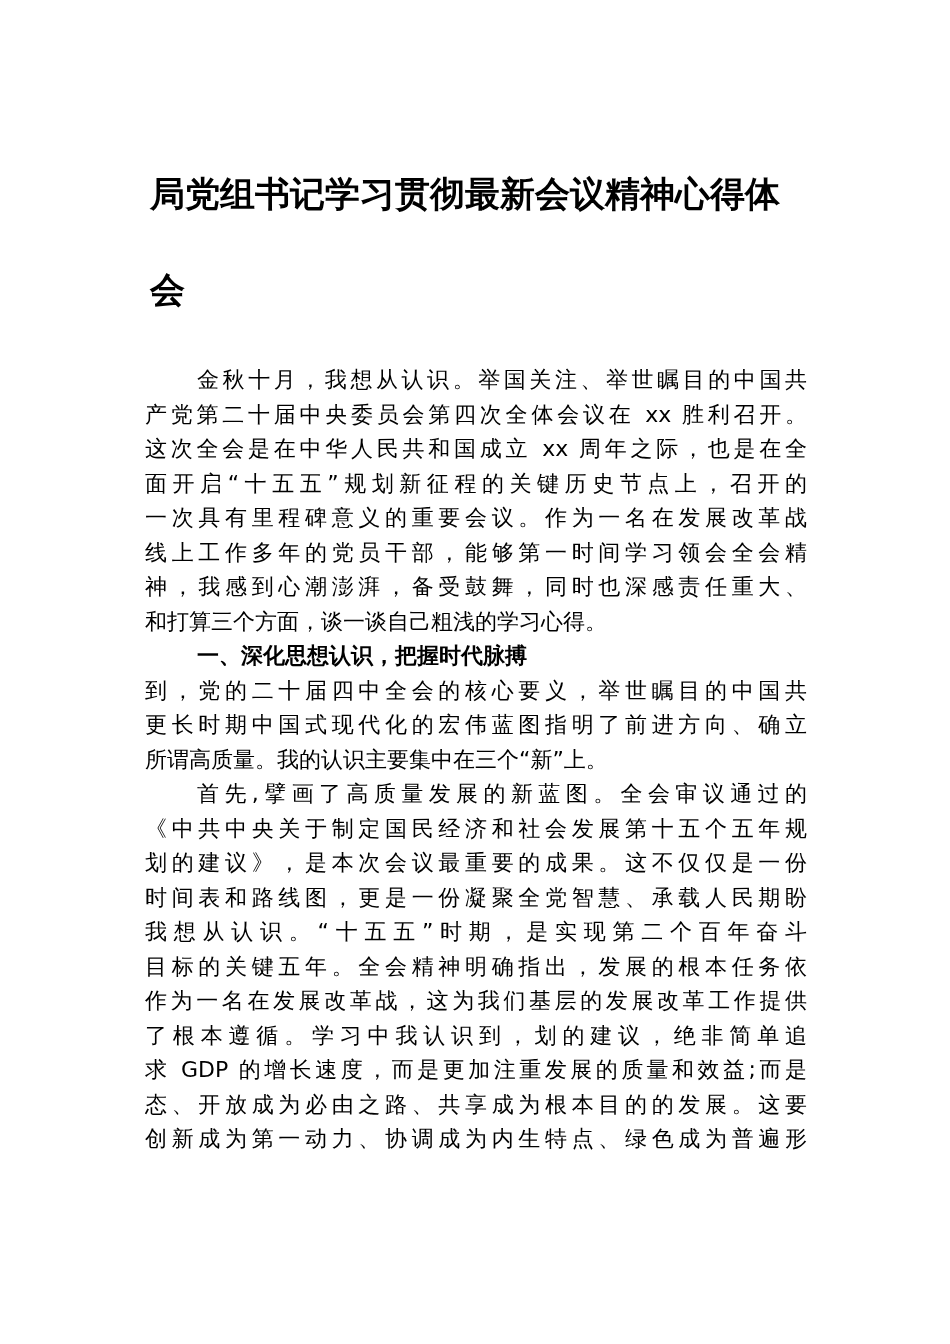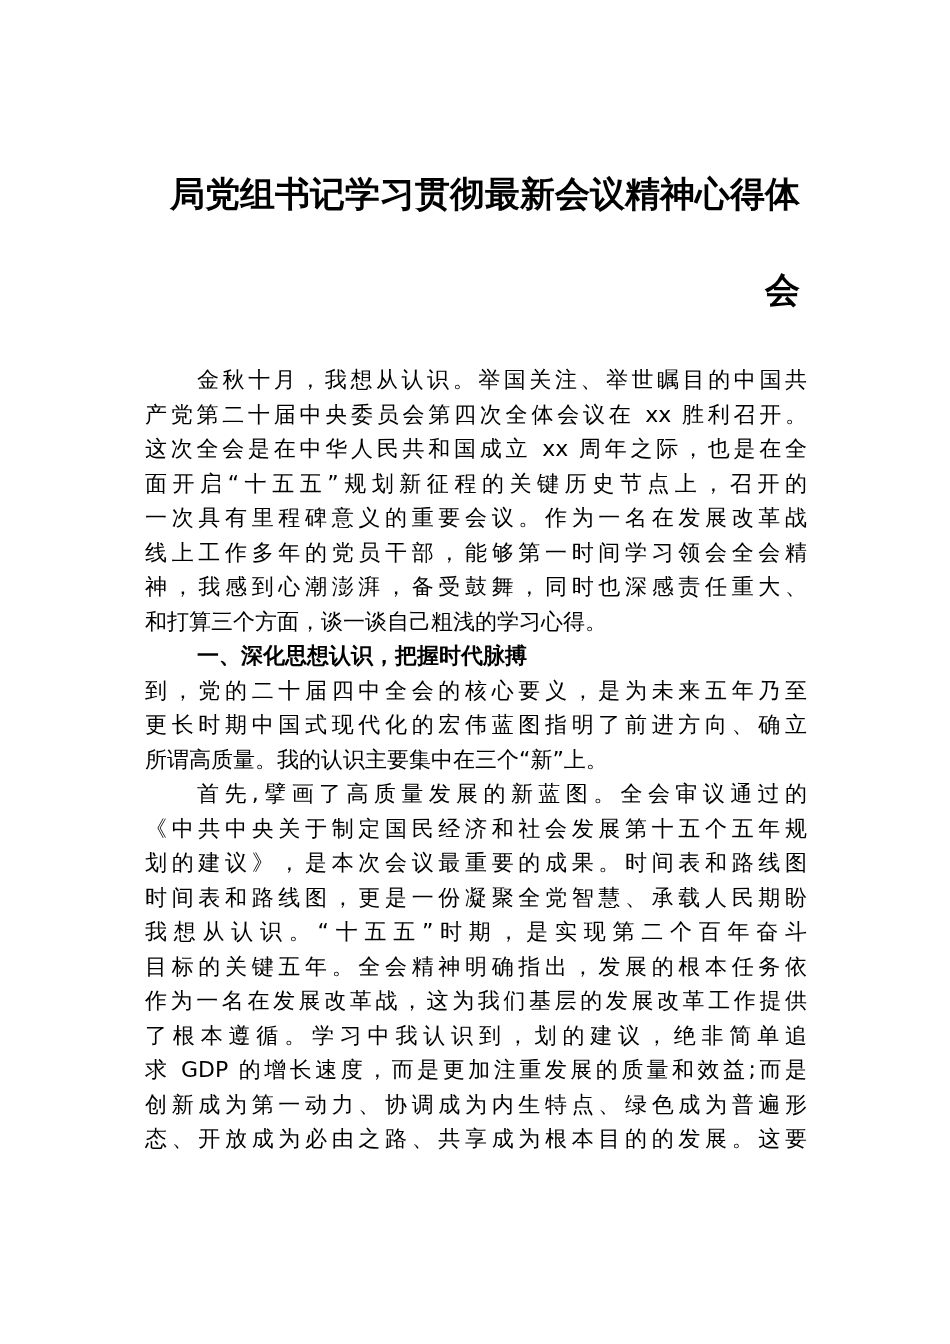--- a/index.html
+++ b/index.html
@@ -20,21 +20,21 @@
       left: 0;
       top: 0;
       width: 950px;
       height: 1344px;
       background: #ffffff;
     }
     .title {
       position: absolute;
       left: 150px;
       width: 650px;
-      text-align: right;
+      text-align: left;
       font-family: "DejaVu Serif", "Liberation Serif", serif;
       font-weight: bold;
       font-size: 35px;
       line-height: 40px;
       letter-spacing: 0px;
       white-space: nowrap;
     }
     .title.line1 { top: 174px; }
     .title.line2 { top: 270px; }
     .body-block {
@@ -84,33 +84,33 @@
       <div class="line">面开启“十五五”规划新征程的关键历史节点上，召开的</div>
       <div class="line">一次具有里程碑意义的重要会议。作为一名在发展改革战</div>
       <div class="line">线上工作多年的党员干部，能够第一时间学习领会全会精</div>
       <div class="line">神，我感到心潮澎湃，备受鼓舞，同时也深感责任重大、</div>
       <div class="line last">和打算三个方面，谈一谈自己粗浅的学习心得。</div>
     </div>
 
     <div class="line heading">一、深化思想认识，把握时代脉搏</div>
 
     <div>
-      <div class="line">到，党的二十届四中全会的核心要义，是为未来五年乃至</div>
+      <div class="line">到，党的二十届四中全会的核心要义，举世瞩目的中国共</div>
       <div class="line">更长时期中国式现代化的宏伟蓝图指明了前进方向、确立</div>
       <div class="line last">所谓高质量。我的认识主要集中在三个“新”上。</div>
     </div>
 
     <div>
       <div class="line indent">首先,擘画了高质量发展的新蓝图。全会审议通过的</div>
       <div class="line">《中共中央关于制定国民经济和社会发展第十五个五年规</div>
-      <div class="line">划的建议》，是本次会议最重要的成果。时间表和路线图</div>
+      <div class="line">划的建议》，是本次会议最重要的成果。这不仅仅是一份</div>
       <div class="line">时间表和路线图，更是一份凝聚全党智慧、承载人民期盼</div>
       <div class="line">我想从认识。“十五五”时期，是实现第二个百年奋斗</div>
       <div class="line">目标的关键五年。全会精神明确指出，发展的根本任务依</div>
       <div class="line">作为一名在发展改革战，这为我们基层的发展改革工作提供</div>
       <div class="line">了根本遵循。学习中我认识到，划的建议，绝非简单追</div>
       <div class="line">求 GDP 的增长速度，而是更加注重发展的质量和效益;而是</div>
+      <div class="line">态、开放成为必由之路、共享成为根本目的的发展。这要</div>
       <div class="line">创新成为第一动力、协调成为内生特点、绿色成为普遍形</div>
-      <div class="line">态、开放成为必由之路、共享成为根本目的的发展。这要</div>
     </div>
 
   </div>
 </div>
 
 </body></html>

